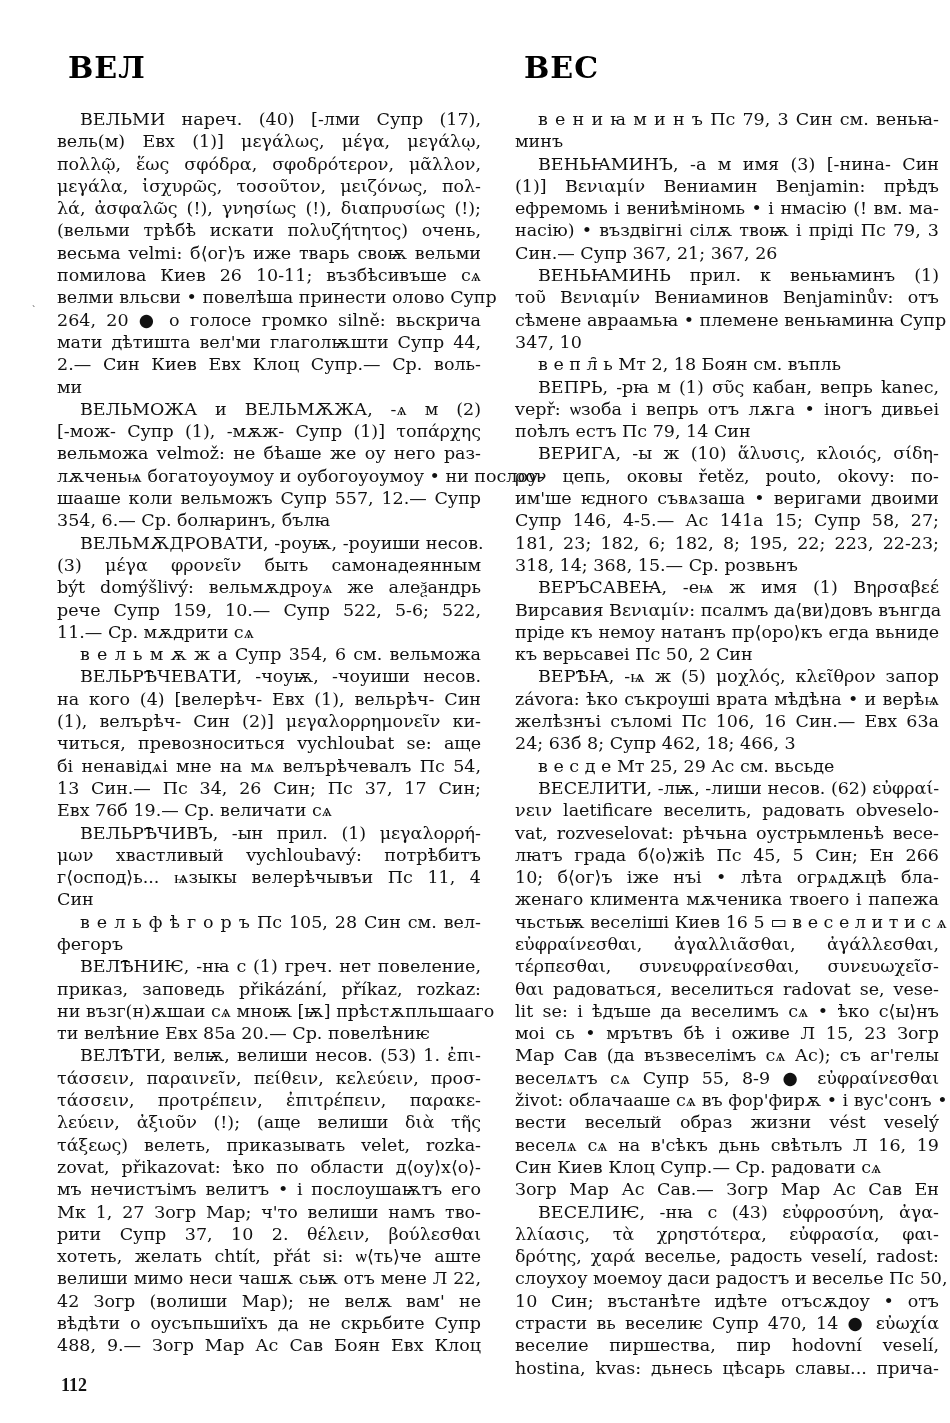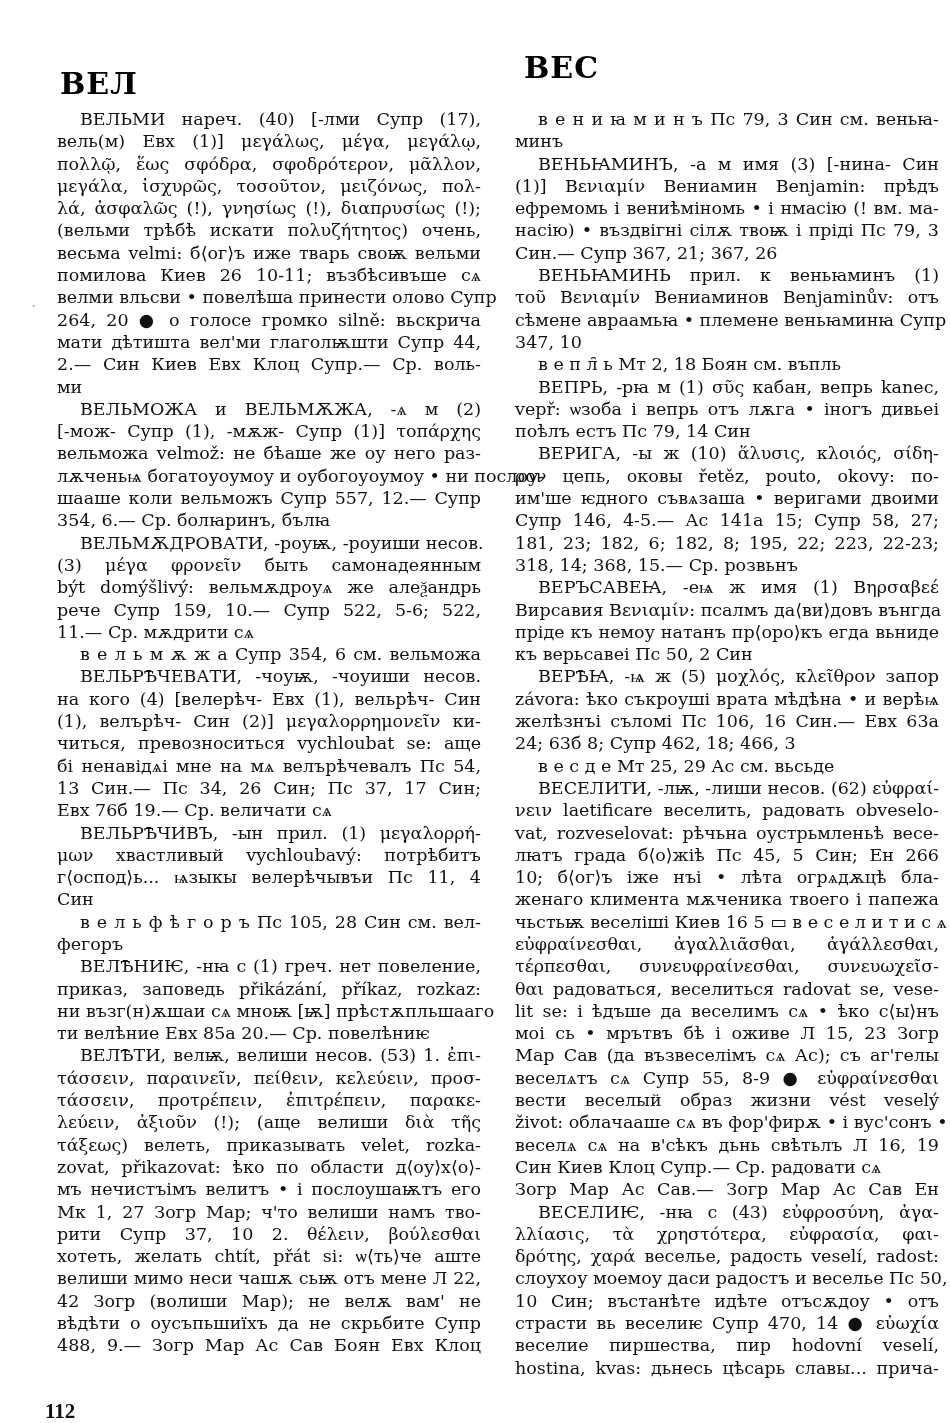--- a/index.html
+++ b/index.html
@@ -1,31 +1,31 @@
 <!DOCTYPE html>
 <html><head>
 <meta charset="utf-8">
 <style>
   html, body { margin:0; padding:0; background:#ffffff; }
   body { width:950px; height:1423px; position:relative; overflow:hidden;
          font-family:"DejaVu Serif","Liberation Serif",serif; color:#111; }
   .page { position:absolute; left:0; top:0; width:950px; height:1423px; }
   .running-head { position:absolute; top:50px; font-family:"DejaVu Serif",serif;
          font-weight:bold; font-size:30px; letter-spacing:1px; color:#000; }
-  .rh-left { left:60px;margin-top:16px; }
+  .rh-left { left:68px; }
   .rh-right { left:524px; }
   .column { position:absolute; top:108px;margin-left:12px; }
   .col-left { left:45px; width:424px; }
   .col-right { left:503px; width:424px; }
   .line { height:22.3px; line-height:22.3px; font-size:17.5px; white-space:nowrap;
           overflow:visible; text-align:justify; text-align-last:justify; }
   .line.last { text-align-last:left; }
   .line.indent { padding-left:23px; }
-  .page-number { position:absolute; left:45px; top:1375px; font-family:"Liberation Serif",serif;
-         font-weight:bold; font-size:21px;margin-top:24px; }
+  .page-number { position:absolute; left:61px; top:1375px; font-family:"Liberation Serif",serif;
+         font-weight:bold; font-size:18px; }
   .margin-mark { position:absolute; left:32px; top:296px; font-size:10px; color:#444; }
 </style>
 </head>
 <body>
 
 <div class="page">
   <div class="running-head rh-left">ВЕЛ</div>
   <div class="running-head rh-right">ВЕС</div>
 
   <div class="margin-mark">ˎ</div>
@@ -126,22 +126,22 @@
       <div class="line">10; б⟨ог⟩ъ іже нъі • лѣта огрѧдѫцѣ бла-</div>
       <div class="line">женаго климента мѫченика твоего і папежа</div>
       <div class="line">чьстьѭ веселіші Киев 16 5 ▭ в е с е л и т и  с ѧ</div>
       <div class="line">εὐφραίνεσθαι, ἀγαλλιᾶσθαι, ἀγάλλεσθαι,</div>
       <div class="line">τέρπεσθαι, συνευφραίνεσθαι, συνευωχεῖσ-</div>
       <div class="line">θαι радоваться, веселиться radovat se, vese-</div>
       <div class="line">lit se: і ѣдъше да веселимъ сѧ • ѣко с⟨ы⟩нъ</div>
       <div class="line">моі сь • мрътвъ бѣ і оживе Л 15, 23 Зогр</div>
       <div class="line">Мар Сав (да възвеселімъ сѧ Ас); съ аг'гелы</div>
       <div class="line">веселѧтъ сѧ Супр 55, 8-9 ● εὐφραίνεσθαι</div>
+      <div class="line">život: облачааше сѧ въ фор'фирѫ • і вус'сонъ •</div>
       <div class="line">вести веселый образ жизни vést veselý</div>
-      <div class="line">život: облачааше сѧ въ фор'фирѫ • і вус'сонъ •</div>
       <div class="line">веселѧ сѧ на в'сѣкъ дьнь свѣтьлъ Л 16, 19</div>
       <div class="line last">Син Киев Клоц Супр.— Ср. радовати сѧ</div>
       <div class="line">Зогр Мар Ас Сав.— Зогр Мар Ас Сав Ен</div>
       <div class="line indent">ВЕСЕЛИѤ, -нꙗ с (43) εὐφροσύνη, ἀγα-</div>
       <div class="line">λλίασις, τὰ χρηστότερα, εὐφρασία, φαι-</div>
       <div class="line">δρότης, χαρά веселье, радость veselí, radost:</div>
       <div class="line">слоухоу моемоу даси радостъ и веселье Пс 50,</div>
       <div class="line">10 Син; въстанѣте идѣте отъсѫдоу • отъ</div>
       <div class="line">страсти вь веселиѥ Супр 470, 14 ● εὐωχία</div>
       <div class="line">веселие пиршества, пир hodovní veselí,</div>

